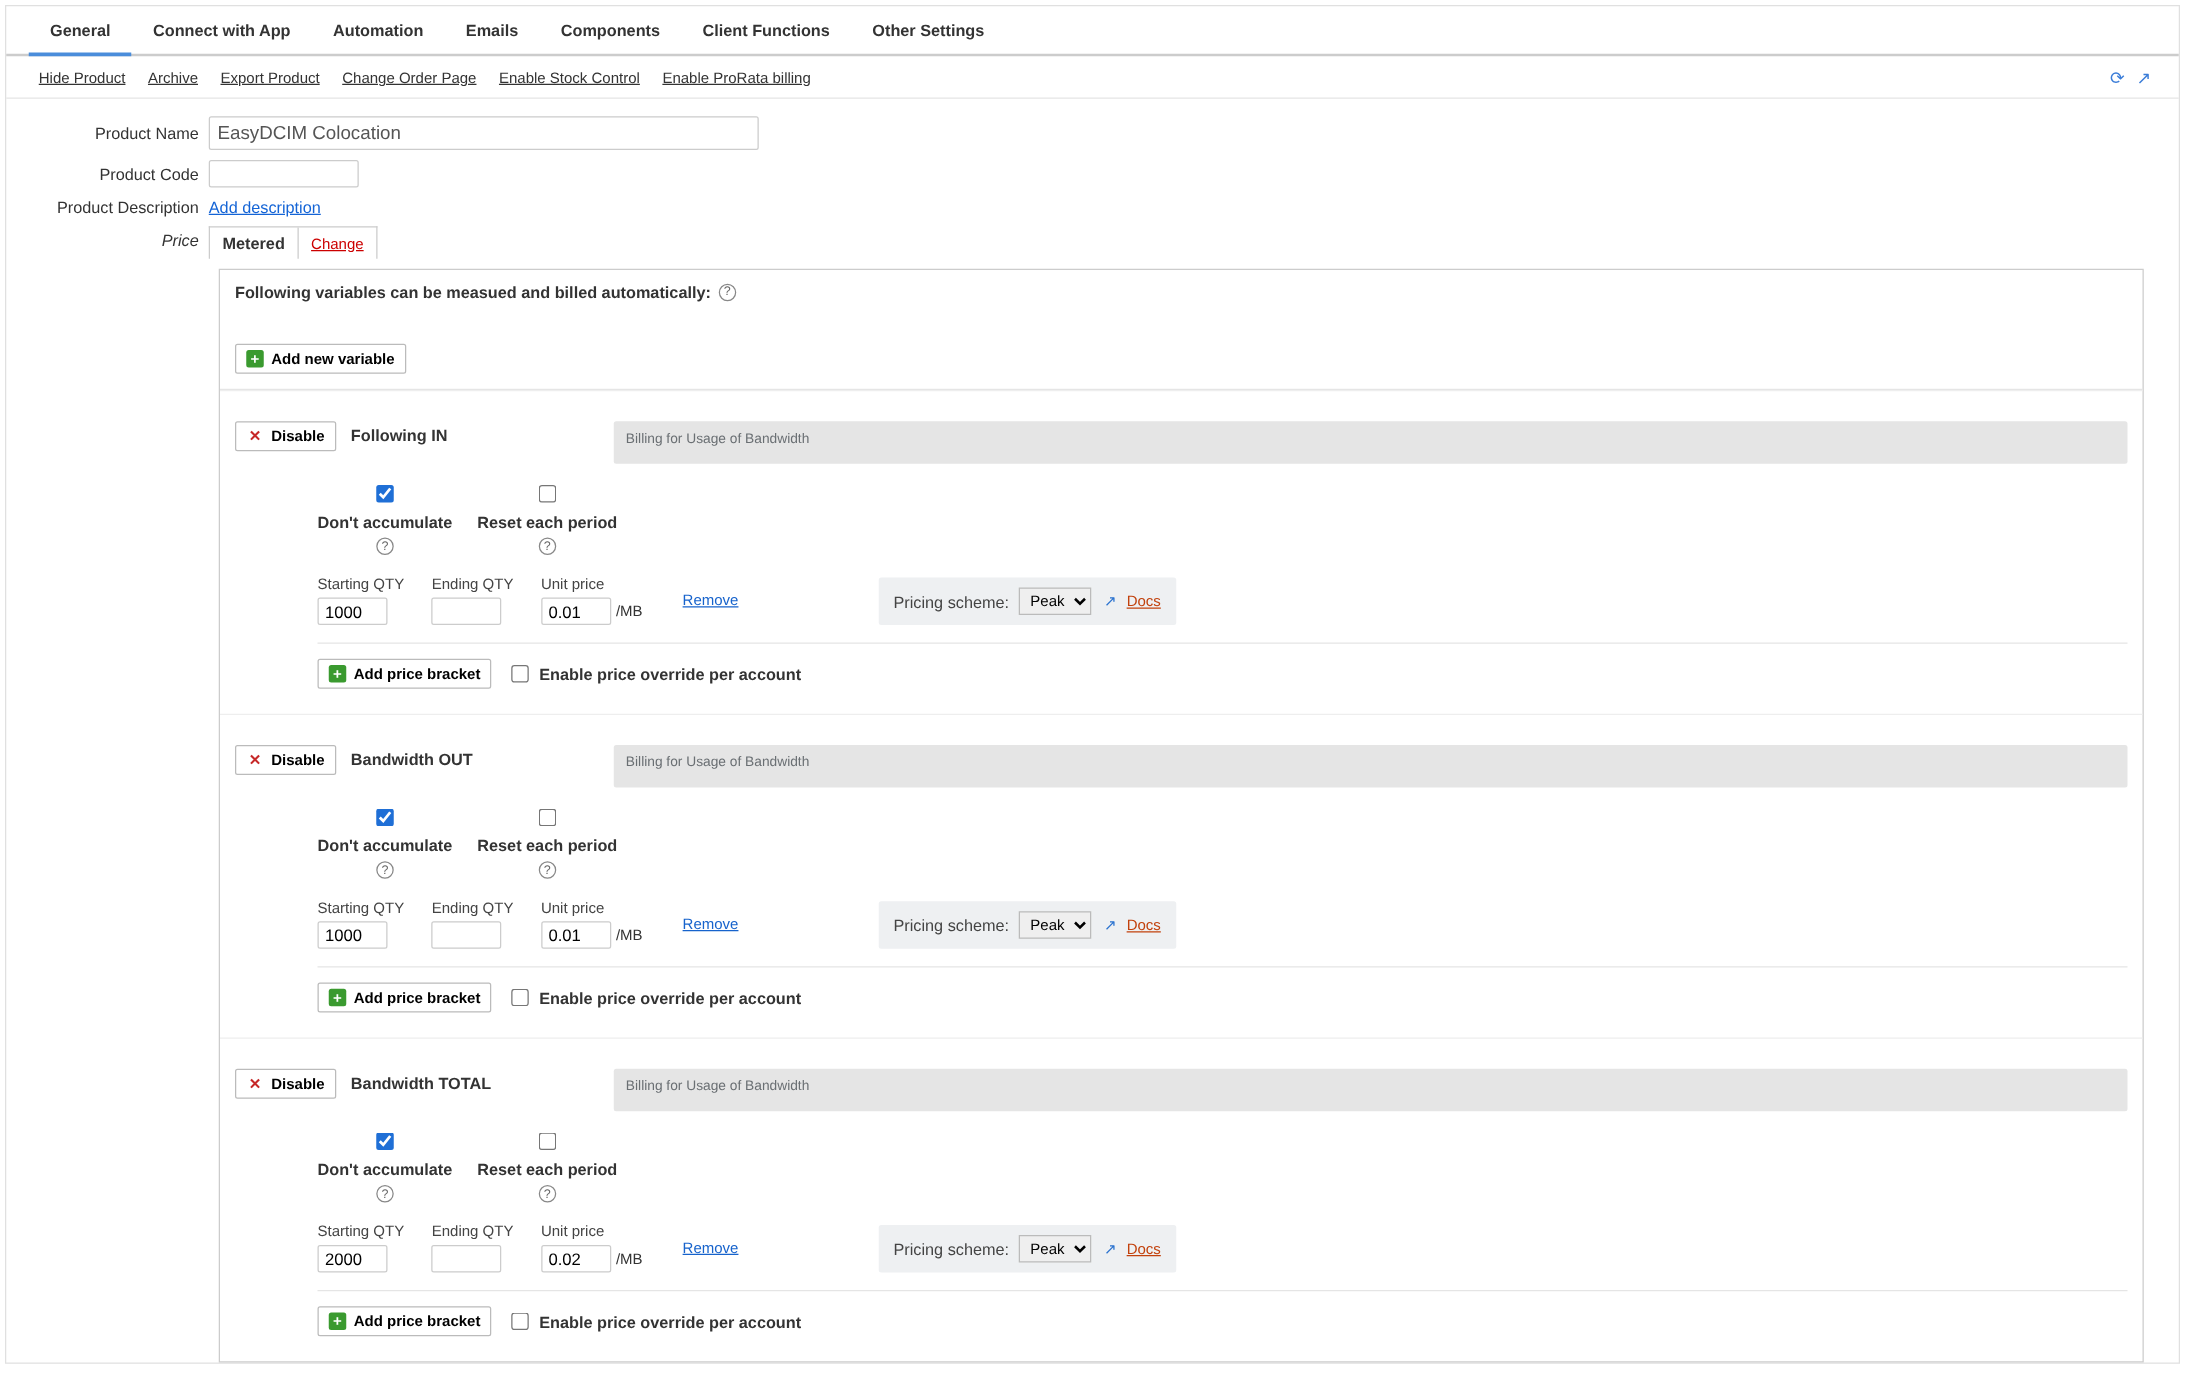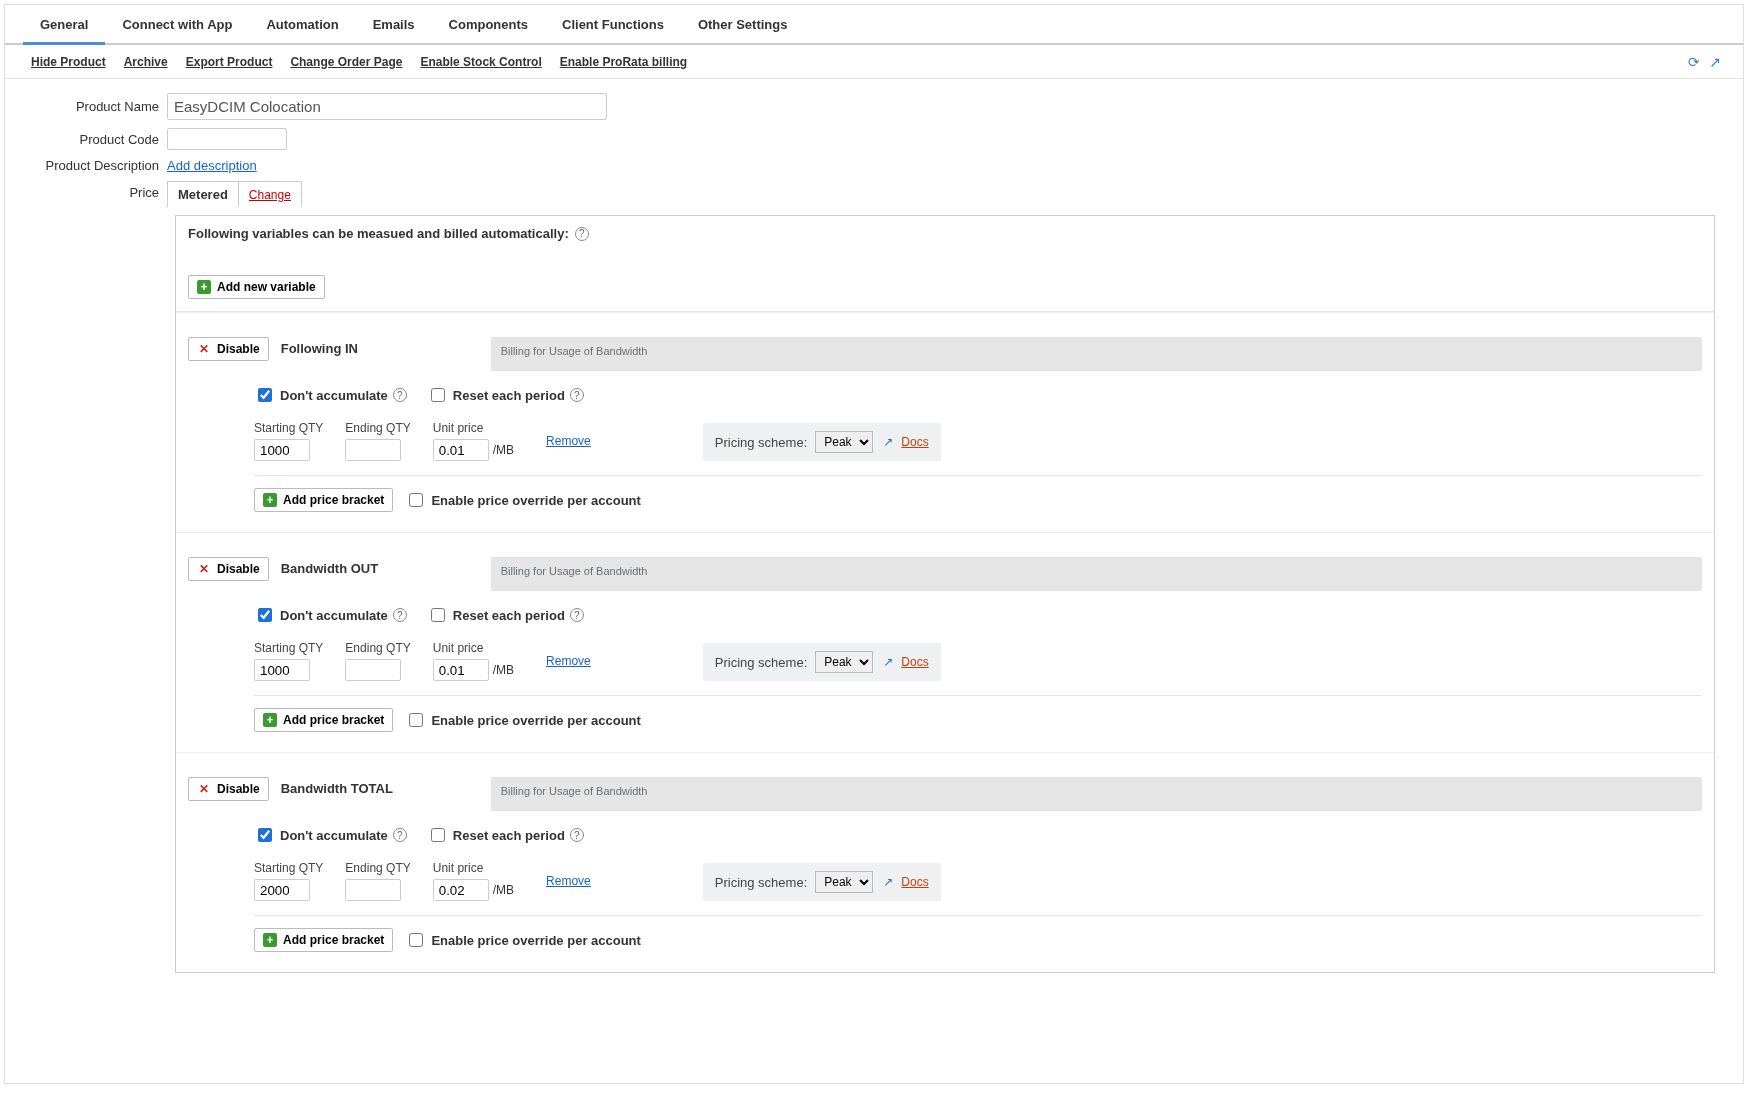--- a/index.html
+++ b/index.html
@@ -36,21 +36,20 @@
     align-items: center;
     padding: 9px 26px;
     border-bottom: 1px solid #e5e5e5;
     position: relative;
   }
   .subbar a {
     color: #333;
     text-decoration: underline;
     margin-right: 18px;
     font-size: 12px;
-    font-weight: bold;
   }
   .right-icons {
     position: absolute;
     right: 22px;
     top: 9px;
   }
   .right-icons span { color: #3b7dd8; margin-left: 6px; cursor:pointer; font-size:14px;}
   .form-area { padding: 14px 22px 0 22px; }
   .row { display: flex; align-items: center; margin-bottom: 8px; }
   .label {
@@ -69,21 +68,21 @@
     border-radius: 2px;
   }
   input[type="text"].code {
     width: 120px;
     padding: 3px 6px;
     border: 1px solid #ccc;
     border-radius: 2px;
     height:22px;
   }
   .add-desc { color: #1464d6; text-decoration: underline; cursor:pointer; font-size:13px;}
-  .price-row .label { padding-top:4px; }
+  .price-row .label { padding-top:4px;font-style:italic; }
   .price-header-box {
     display: inline-flex;
     align-items: center;
     border: 1px solid #ccc;
     border-bottom: none;
     background:#fff;
   }
   .price-header-box .metered {
     padding: 5px 10px;
     font-weight: bold;
@@ -169,21 +168,21 @@
     min-height:34px;
     border-radius:2px;
   }
   .var-opts {
     margin-left:66px;
     display:flex;
     align-items:center;
     gap:20px;
     margin-bottom:16px;
   }
-  .chk-wrap { display:inline-flex; align-items:center; gap:5px; font-weight:bold; }
+  .chk-wrap { display:inline-flex; align-items:center; gap:5px; font-weight:bold;flex-direction:column; }
   input[type="checkbox"] {
     width:14px;height:14px;
     accent-color:#1f6fd6;
   }
   .price-line-wrap {
     margin-left:66px;
     border-bottom:1px solid #e5e5e5;
     padding-bottom:14px;
     margin-bottom:12px;
     display:flex;

